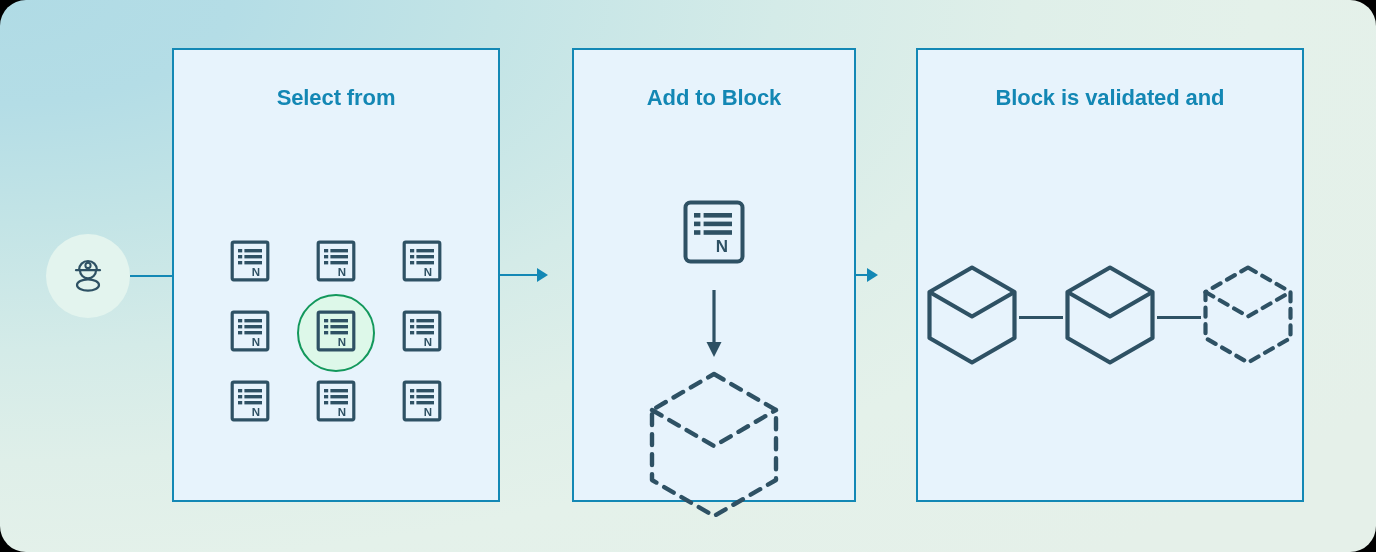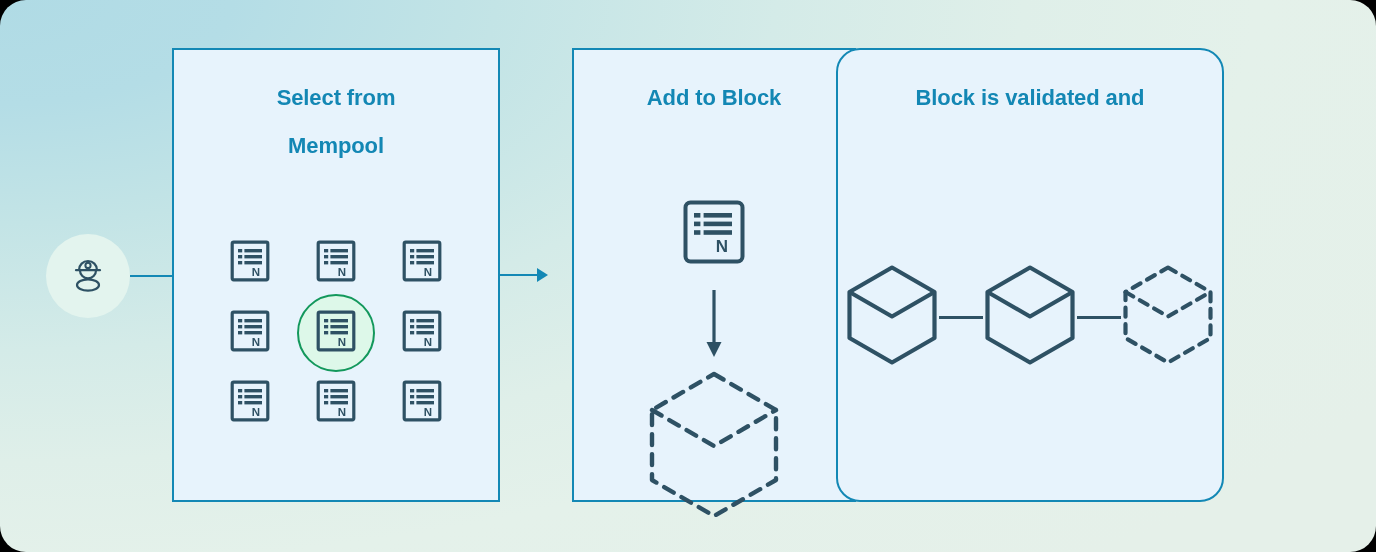--- a/index.html
+++ b/index.html
@@ -31,21 +31,21 @@
 
   
   .panel {
     position: absolute;
     background: #e7f3fc;
     border: 2px solid #1388b5;
     box-sizing: border-box;
   }
   #panel-1 { left: 172px; top: 48px;  width: 328px; height: 454px; }
   #panel-2 { left: 546px; top: 48px;  width: 284px; height: 454px; margin-left: 26px; }
-  #panel-3 { left: 836px; top: 48px;  width: 388px; height: 454px; border-radius: 24px; }
+  #panel-3 { left: 916px; top: 48px;  width: 388px; height: 454px; }
 
   .panel-title {
     position: absolute;
     left: 0; right: 0;
     top: 24px;
     text-align: center;
     color: #1387b4;
     font-size: 22px;
     font-weight: bold;
     line-height: 48px;
@@ -194,21 +194,20 @@
     <div class="head"></div>
   </div>
   <div id="connector-2" class="connector">
     <div class="shaft"></div>
     <div class="head"></div>
   </div>
 
   <div class="panel" id="panel-1">
     <div class="panel-title">
       <span class="ln">Select from</span>
-      <span class="ln">Mempool</span>
     </div>
 
     <div id="mempool-grid">
       <div class="tx-cell">
         <span class="tx-icon">
           <svg width="40" height="42" viewBox="0 0 40 42">
             <rect x="2.2" y="2.2" width="35.6" height="37.6" rx="1.5" fill="none" stroke="#2e5164" stroke-width="3.2"></rect>
             <rect x="8" y="9" width="4.2" height="3.4" fill="#2e5164"></rect>
             <rect x="8" y="15" width="4.2" height="3.4" fill="#2e5164"></rect>
             <rect x="8" y="21" width="4.2" height="3.4" fill="#2e5164"></rect>

